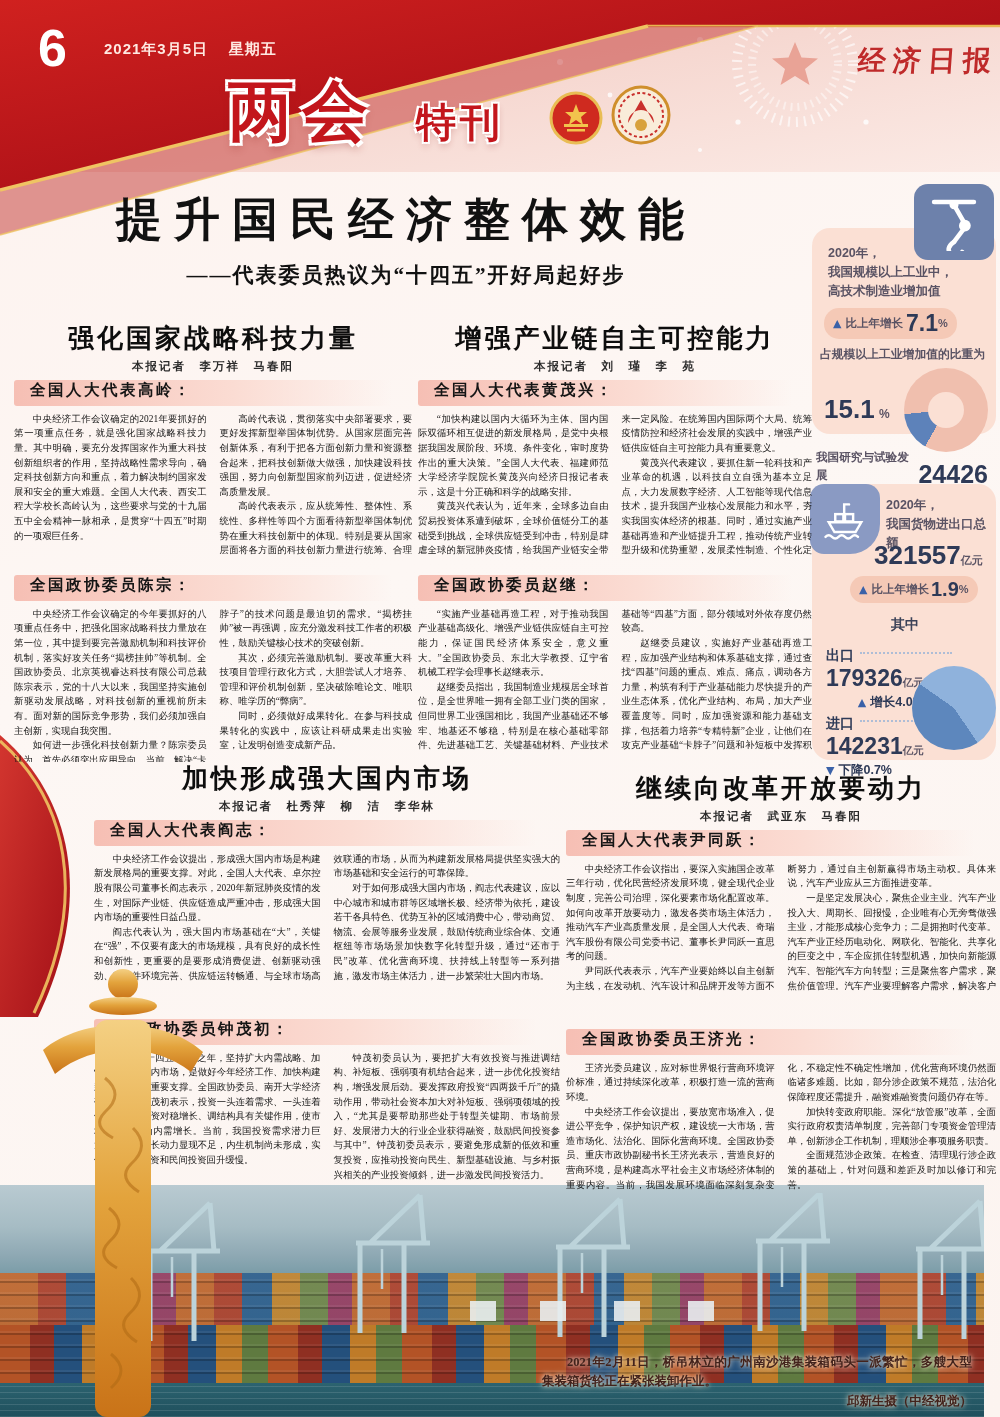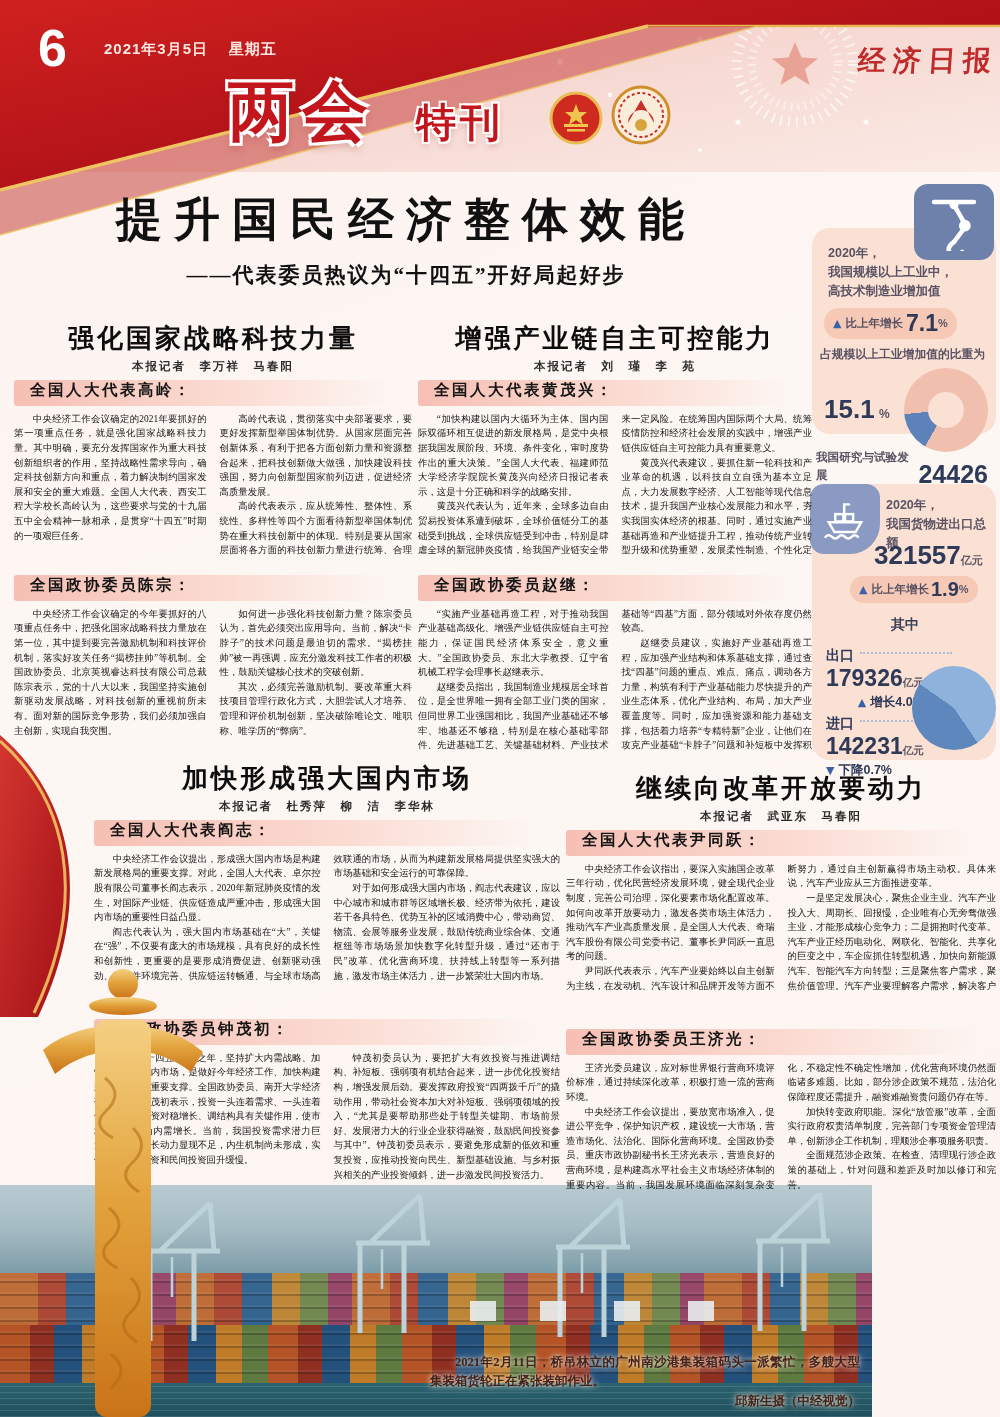--- a/index.html
+++ b/index.html
@@ -38,21 +38,21 @@
   .big-num{color:#2e3a57;font-weight:900;font-family:"Liberation Sans","DejaVu Sans",sans-serif;}
   .pill{display:inline-flex;align-items:center;background:#f5c9b6;border-radius:15px;padding:2px 9px;}
   .tri{color:#3a61a8;font-size:11px;margin-right:4px;font-family:"DejaVu Sans",sans-serif;}
   .donut{position:absolute;width:84px;height:84px;border-radius:50%;
      background:conic-gradient(from 210deg,#5d82ba 0 calc(var(--pct,15.1)*1%),#f0bfae 0);}
   .donut::after{content:"";position:absolute;inset:24px;border-radius:50%;background:#fbe0d4;}
   .pie{position:absolute;width:84px;height:84px;border-radius:50%;
      background:conic-gradient(from -55deg,#8fb2dc 0 calc(var(--p1,55.8)*1%),#5d87bd 0);}
   .leader{position:absolute;border-top:2px dotted #aebdd6;height:0;}
   
-  .photo{position:absolute;left:0;top:1185px;width:872px;height:232px;overflow:hidden;
+  .photo{position:absolute;left:0;top:1185px;width:984px;height:232px;overflow:hidden;
      background:linear-gradient(#b9cad1 0%,#a6bcc4 18%,#8fa9b4 30%,#3f7884 62%,#2c6370 100%);}
   .stack1{position:absolute;left:0;top:88px;width:1000px;height:58px;opacity:.9;
      background:repeating-linear-gradient(90deg,#c96a2e 0 38px,#b5432c 38px 66px,#31618f 66px 96px,#c9872e 96px 124px,#75894a 124px 152px,#9c3f63 152px 176px);}
   .stack2{position:absolute;left:0;top:140px;width:1000px;height:62px;
      background:repeating-linear-gradient(90deg,#b35326 0 30px,#8f2f22 30px 54px,#24507c 54px 82px,#bf7b28 82px 108px,#5f7a40 108px 134px);}
   .rows{position:absolute;left:0;top:88px;width:1000px;height:114px;
      background:repeating-linear-gradient(0deg,rgba(0,0,0,.22) 0 2px,rgba(255,255,255,.06) 2px 4px,transparent 4px 13px);}
   .water{position:absolute;left:0;top:198px;width:1000px;height:34px;
      background:linear-gradient(#2c6370,#1f4f5c);}
   .water::after{content:"";position:absolute;inset:0;background:repeating-linear-gradient(0deg,rgba(255,255,255,.12) 0 1px,transparent 1px 6px);}
@@ -144,20 +144,21 @@
     <div class="sec-body" style="height:156px">
         <p class="para">中央经济工作会议确定的2021年要抓好的第一项重点任务，就是强化国家战略科技力量。其中明确，要充分发挥国家作为重大科技创新组织者的作用，坚持战略性需求导向，确定科技创新方向和重点，着力解决制约国家发展和安全的重大难题。全国人大代表、西安工程大学校长高岭认为，这些要求与党的十九届五中全会精神一脉相承，是贯穿“十四五”时期的一项艰巨任务。</p>
         <p class="para">高岭代表说，贯彻落实中央部署要求，要更好发挥新型举国体制优势。从国家层面完善创新体系，有利于把各方面创新力量和资源整合起来，把科技创新做大做强，加快建设科技强国，努力向创新型国家前列迈进，促进经济高质量发展。</p>
         <p class="para">高岭代表表示，应从统筹性、整体性、系统性、多样性等四个方面看待新型举国体制优势在重大科技创新中的体现。特别是要从国家层面将各方面的科技创新力量进行统筹、合理安排，避免同质化竞争，从“面向世界科技前沿、面向经济主战场、面向国家重大需求、面向人民生命健康”出发，从整体上解决与科技创新相关联的体制机制问题，进行精准合理规划，形成各部门各地方协同支持创新的合力，从而促进国家自主创新能力显著提升。</p>
       </div>
     <div class="speaker">全国政协委员陈宗：</div>
     <div class="sec-body" style="height:172px">
         <p class="para">中央经济工作会议确定的今年要抓好的八项重点任务中，把强化国家战略科技力量放在第一位，其中提到要完善激励机制和科技评价机制，落实好攻关任务“揭榜挂帅”等机制。全国政协委员、北京英视睿达科技有限公司总裁陈宗表示，党的十八大以来，我国坚持实施创新驱动发展战略，对科技创新的重视前所未有。面对新的国际竞争形势，我们必须加强自主创新，实现自我突围。</p>
         <p class="para">如何进一步强化科技创新力量？陈宗委员认为，首先必须突出应用导向。当前，解决“卡脖子”的技术问题是最迫切的需求。“揭榜挂帅”被一再强调，应充分激发科技工作者的积极性，鼓励关键核心技术的突破创新。</p>
         <p class="para">其次，必须完善激励机制。要改革重大科技项目管理行政化方式，大胆尝试人才培养、管理和评价机制创新，坚决破除唯论文、唯职称、唯学历的“弊病”。</p>
+        <p class="para">同时，必须做好成果转化。在参与科技成果转化的实践中，应该让科研成果走出实验室，让发明创造变成新产品。</p>
       </div>
   </article>
 
   <article class="news z2" style="left:418px;top:322px;width:394px;height:440px;">
     <h2 class="a-title">增强产业链自主可控能力</h2>
     <div class="a-byline">本报记者　刘　瑾　李　苑</div>
     <div class="speaker">全国人大代表黄茂兴：</div>
     <div class="sec-body" style="height:156px">
         <p class="para">“加快构建以国内大循环为主体、国内国际双循环相互促进的新发展格局，是党中央根据我国发展阶段、环境、条件变化，审时度势作出的重大决策。”全国人大代表、福建师范大学经济学院院长黄茂兴向经济日报记者表示，这是十分正确和科学的战略安排。</p>
         <p class="para">黄茂兴代表认为，近年来，全球多边自由贸易投资体系遭到破坏，全球价值链分工的基础受到挑战，全球供应链受到冲击，特别是肆虐全球的新冠肺炎疫情，给我国产业链安全带来一定风险。在统筹国内国际两个大局、统筹疫情防控和经济社会发展的实践中，增强产业链供应链自主可控能力具有重要意义。</p>

